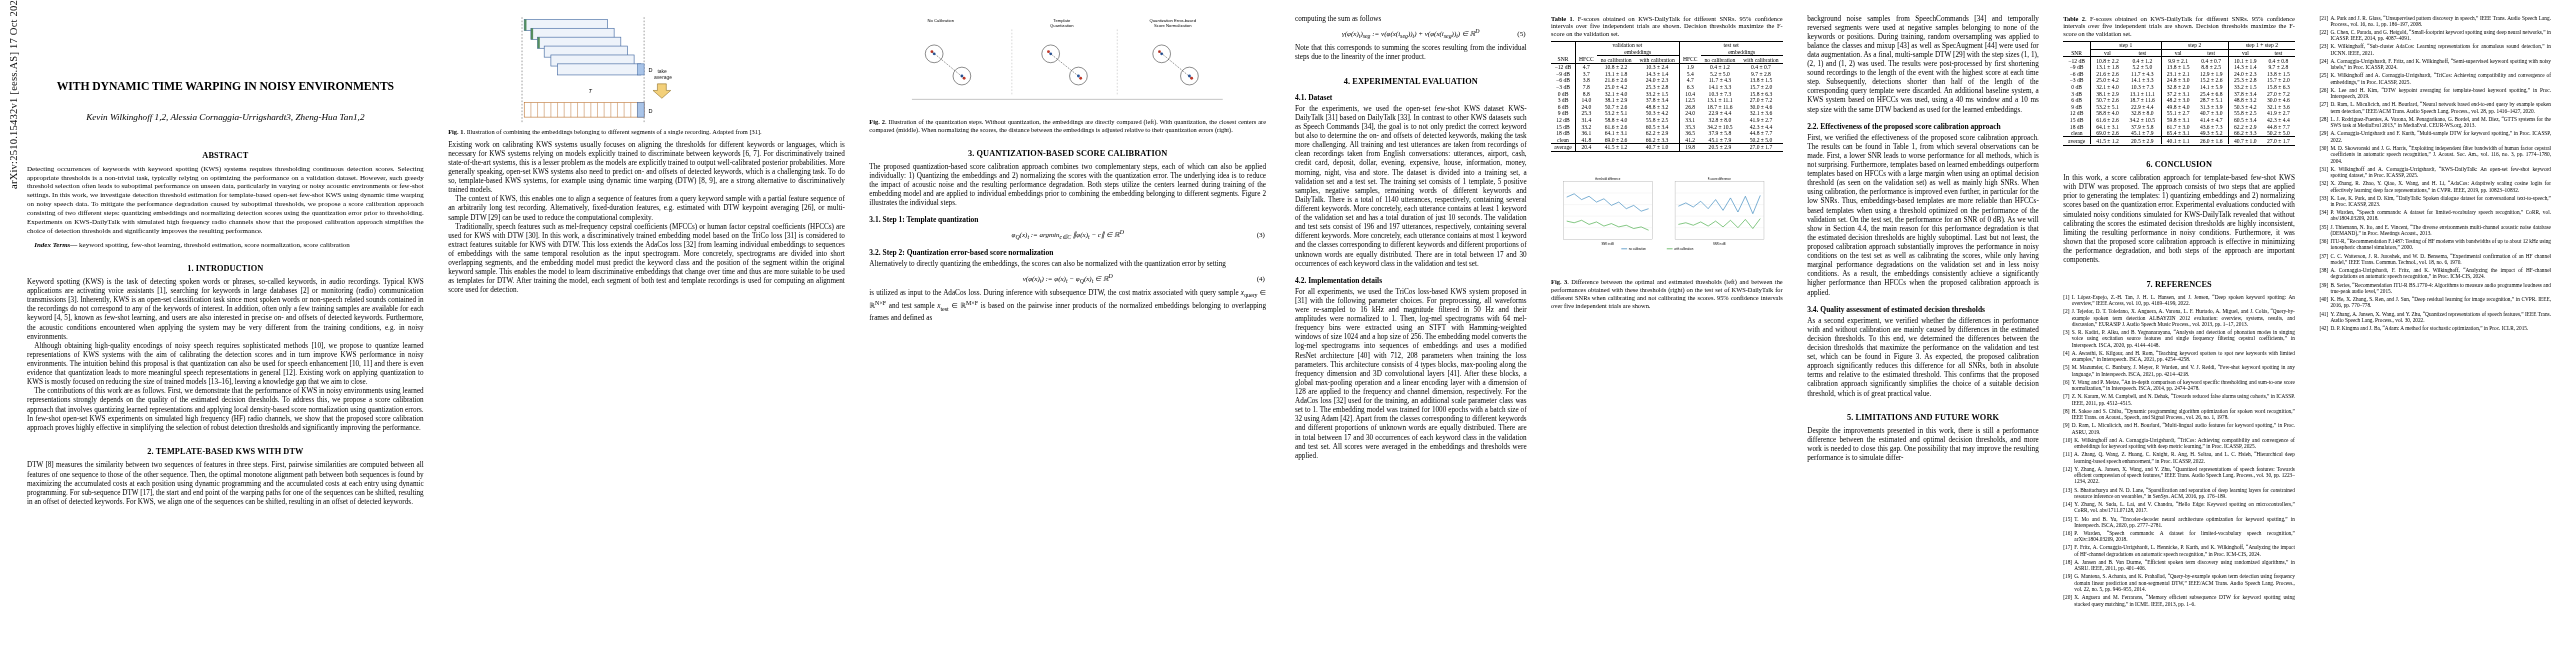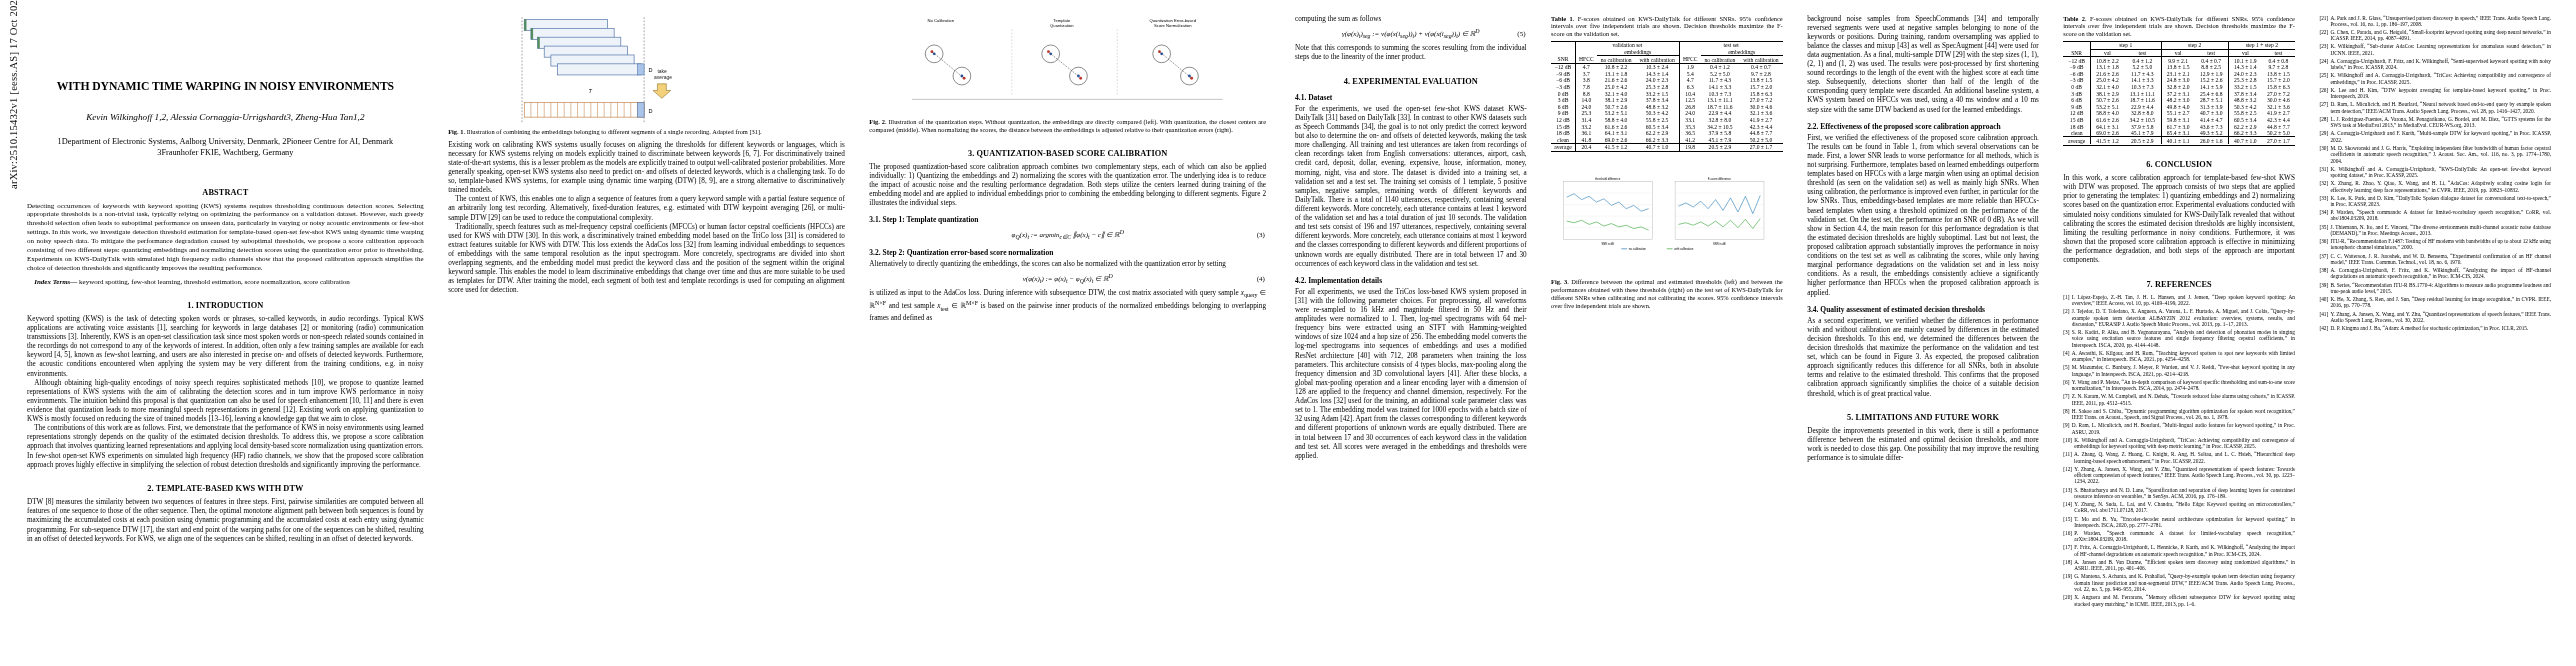--- a/index.html
+++ b/index.html
@@ -77,24 +77,20 @@
 
   <div class="sheet" id="sheet1">
     <div class="cols">
 
       <div class="col">
         <div class="title">
           <br>
           <span>WITH DYNAMIC TIME WARPING IN NOISY ENVIRONMENTS</span>
         </div>
         <div class="authors">Kevin Wilkinghoff 1,2, Alessia Cornaggia-Urrigshardt3, Zheng-Hua Tan1,2</div>
-        <div class="affil">
-          <span>1Department of Electronic Systems, Aalborg University, Denmark, 2Pioneer Centre for AI, Denmark</span><br>
-          <span>3Fraunhofer FKIE, Wachtberg, Germany</span>
-        </div>
 
         <div class="sec abs">ABSTRACT</div>
         <p class="abstract">Detecting occurrences of keywords with keyword spotting (KWS) systems requires thresholding continuous detection scores. Selecting appropriate thresholds is a non-trivial task, typically relying on optimizing the performance on a validation dataset. However, such greedy threshold selection often leads to suboptimal performance on unseen data, particularly in varying or noisy acoustic environments or few-shot settings. In this work, we investigate detection threshold estimation for template-based open-set few-shot KWS using dynamic time warping on noisy speech data. To mitigate the performance degradation caused by suboptimal thresholds, we propose a score calibration approach consisting of two different steps: quantizing embeddings and normalizing detection scores using the quantization error prior to thresholding. Experiments on KWS-DailyTalk with simulated high frequency radio channels show that the proposed calibration approach simplifies the choice of detection thresholds and significantly improves the resulting performance.</p>
         <p class="idx"><b>Index Terms—</b><span> keyword spotting, few-shot learning, threshold estimation, score normalization, score calibration</span></p>
 
         <div class="sec">1.  INTRODUCTION</div>
         <p class="body">Keyword spotting (KWS) is the task of detecting spoken words or phrases, so-called keywords, in audio recordings. Typical KWS applications are activating voice assistants [1], searching for keywords in large databases [2] or monitoring (radio) communication transmissions [3]. Inherently, KWS is an open-set classification task since most spoken words or non-speech related sounds contained in the recordings do not correspond to any of the keywords of interest. In addition, often only a few training samples are available for each keyword [4, 5], known as few-shot learning, and users are also interested in precise on- and offsets of detected keywords. Furthermore, the acoustic conditions encountered when applying the system may be very different from the training conditions, e.g. in noisy environments.</p>
         <p class="body">Although obtaining high-quality encodings of noisy speech requires sophisticated methods [10], we propose to quantize learned representations of KWS systems with the aim of calibrating the detection scores and in turn improve KWS performance in noisy environments. The intuition behind this proposal is that quantization can also be used for speech enhancement [10, 11] and there is even evidence that quantization leads to more meaningful speech representations in general [12]. Existing work on applying quantization to KWS is mostly focused on reducing the size of trained models [13–16], leaving a knowledge gap that we aim to close.</p>
         <p class="body">The contributions of this work are as follows. First, we demonstrate that the performance of KWS in noisy environments using learned representations strongly depends on the quality of the estimated decision thresholds. To address this, we propose a score calibration approach that involves quantizing learned representations and applying local density-based score normalization using quantization errors. In few-shot open-set KWS experiments on simulated high frequency (HF) radio channels, we show that the proposed score calibration approach proves highly effective in simplifying the selection of robust detection thresholds and significantly improving the performance.</p>
 

